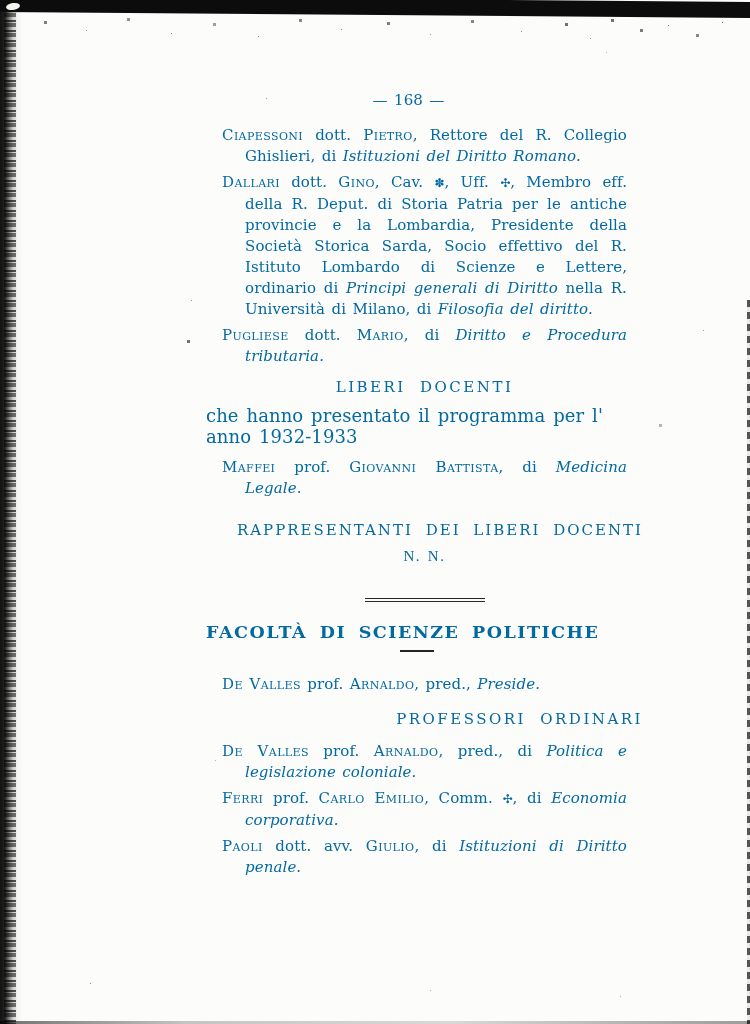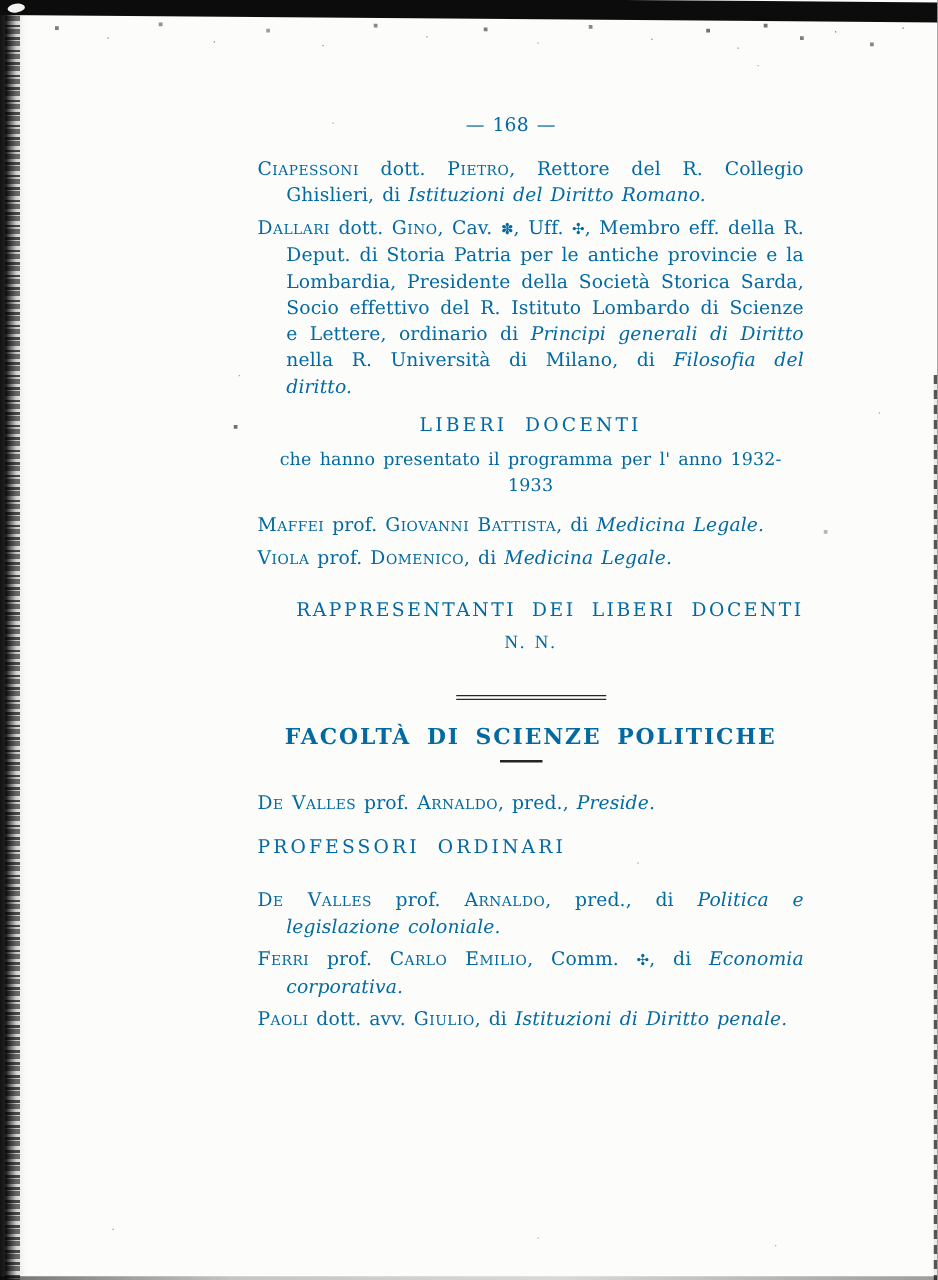--- a/index.html
+++ b/index.html
@@ -67,78 +67,78 @@
   }
 
   
   .content{
     position:absolute;left:206px;top:90px;width:437px;
     font-size:15px;line-height:21px;
     letter-spacing:.1px;word-spacing:1.5px;
   }
   .b-pageno{text-align:center;margin:0 0 14px;transform:translateX(-16px);}
   p.b-entry{
-    margin:0 0 5px;text-align:justify;
+    margin:0 16px 5px;text-align:justify;
     padding-left:23px;text-indent:-23px;
   }
   .sc{font-variant:small-caps;letter-spacing:.4px;}
   .it{font-style:italic;}
   .sym{font-family:"DejaVu Sans",sans-serif;font-size:12px;}
   .b-heading{
     text-align:center;margin:10px 0 7px;
     letter-spacing:2.5px;word-spacing:7px;
   }
   .b-subheading{
-    text-align:center;margin:0 0 10px;
-    font-size:14px;word-spacing:2px;
+    text-align:left;margin:0 0 10px;
+    font-size:18px;word-spacing:2px;
   }
   .b-heading2{
     text-align:right;margin:21px 0 5px;
     letter-spacing:2px;word-spacing:6px;
   }
   .b-nn{text-align:center;margin:0;letter-spacing:1.5px;font-family:Liberation Serif, serif;}
   .b-rule2{
     width:120px;height:2px;margin:31px auto 0;
     border-top:1.5px solid #242424;border-bottom:1px solid #2a2a2a;
   }
   .b-title{
-    text-align:center;margin:20px 0 0;
+    text-align:left;margin:20px 0 0;
     font-weight:bold;font-size:17.5px;
     letter-spacing:1.5px;word-spacing:5px;
   }
   .b-rule1{
     width:34px;height:0;margin:7px auto 22px;
     border-top:2px solid #242424;transform:translateX(-8px);
   }
   .b-sechead{
-    text-align:left;margin:14px 0 22px;
+    text-align:right;margin:14px 0 11px;
     letter-spacing:2.5px;word-spacing:7px;
   }
 </style>
 </head>
 <body>
 
 <div id="page">
 
   <div class="edge-left"></div>
   <div class="edge-top"></div>
   <div class="corner-dot"></div>
   <div class="edge-right"></div>
   <div class="edge-bottom"></div>
   <div class="specks"></div>
 
   <div class="content">
     <div class="b-pageno">— 168 —</div>
 
   <p class="b-entry"><span class="sc">Ciapessoni</span><span> dott. </span><span class="sc">Pietro</span><span>, Rettore del R. Collegio Ghislieri, di </span><span class="it">Istituzioni del Diritto Romano.</span></p>
       <p class="b-entry"><span class="sc">Dallari</span><span> dott. </span><span class="sc">Gino</span><span>, Cav. </span><span class="sym">✽</span><span>, Uff. </span><span class="sym">✣</span><span>, Membro eff. della R. Deput. di Storia Patria per le antiche provincie e la Lombardia, Presidente della Società Storica Sarda, Socio effettivo del R. Istituto Lombardo di Scienze e Lettere, ordinario di </span><span class="it">Principi generali di Diritto</span><span> nella R. Università di Milano, di </span><span class="it">Filosofia del diritto.</span></p>
+      <p class="b-entry"><span class="sc">Pugliese</span><span> dott. </span><span class="sc">Mario</span><span>, di </span><span class="it">Diritto e Procedura tributaria.</span></p>
       <div class="b-heading">LIBERI DOCENTI</div>
       <div class="b-subheading">che hanno presentato il programma per l' anno 1932-1933</div>
       <p class="b-entry"><span class="sc">Maffei</span><span> prof. </span><span class="sc">Giovanni Battista</span><span>, di </span><span class="it">Medicina Legale.</span></p>
-      <p class="b-entry"><span class="sc">Viola</span><span> prof. </span><span class="sc">Domenico</span><span>, di </span><span class="it">Medicina Legale.</span></p>
       <div class="b-heading2">RAPPRESENTANTI DEI LIBERI DOCENTI</div>
       <div class="b-nn">N. N.</div>
       <div class="b-rule2"></div>
       <div class="b-title">FACOLTÀ DI SCIENZE POLITICHE</div>
       <div class="b-rule1"></div>
       <p class="b-entry"><span class="sc">De Valles</span><span> prof. </span><span class="sc">Arnaldo</span><span>, pred., </span><span class="it">Preside.</span></p>
       <div class="b-sechead">PROFESSORI ORDINARI</div>
       <p class="b-entry"><span class="sc">De Valles</span><span> prof. </span><span class="sc">Arnaldo</span><span>, pred., di </span><span class="it">Politica e legislazione coloniale.</span></p>
       <p class="b-entry"><span class="sc">Ferri</span><span> prof. </span><span class="sc">Carlo Emilio</span><span>, Comm. </span><span class="sym">✣</span><span>, di </span><span class="it">Economia corporativa.</span></p>
       <p class="b-entry"><span class="sc">Paoli</span><span> dott. avv. </span><span class="sc">Giulio</span><span>, di </span><span class="it">Istituzioni di Diritto penale.</span></p>

